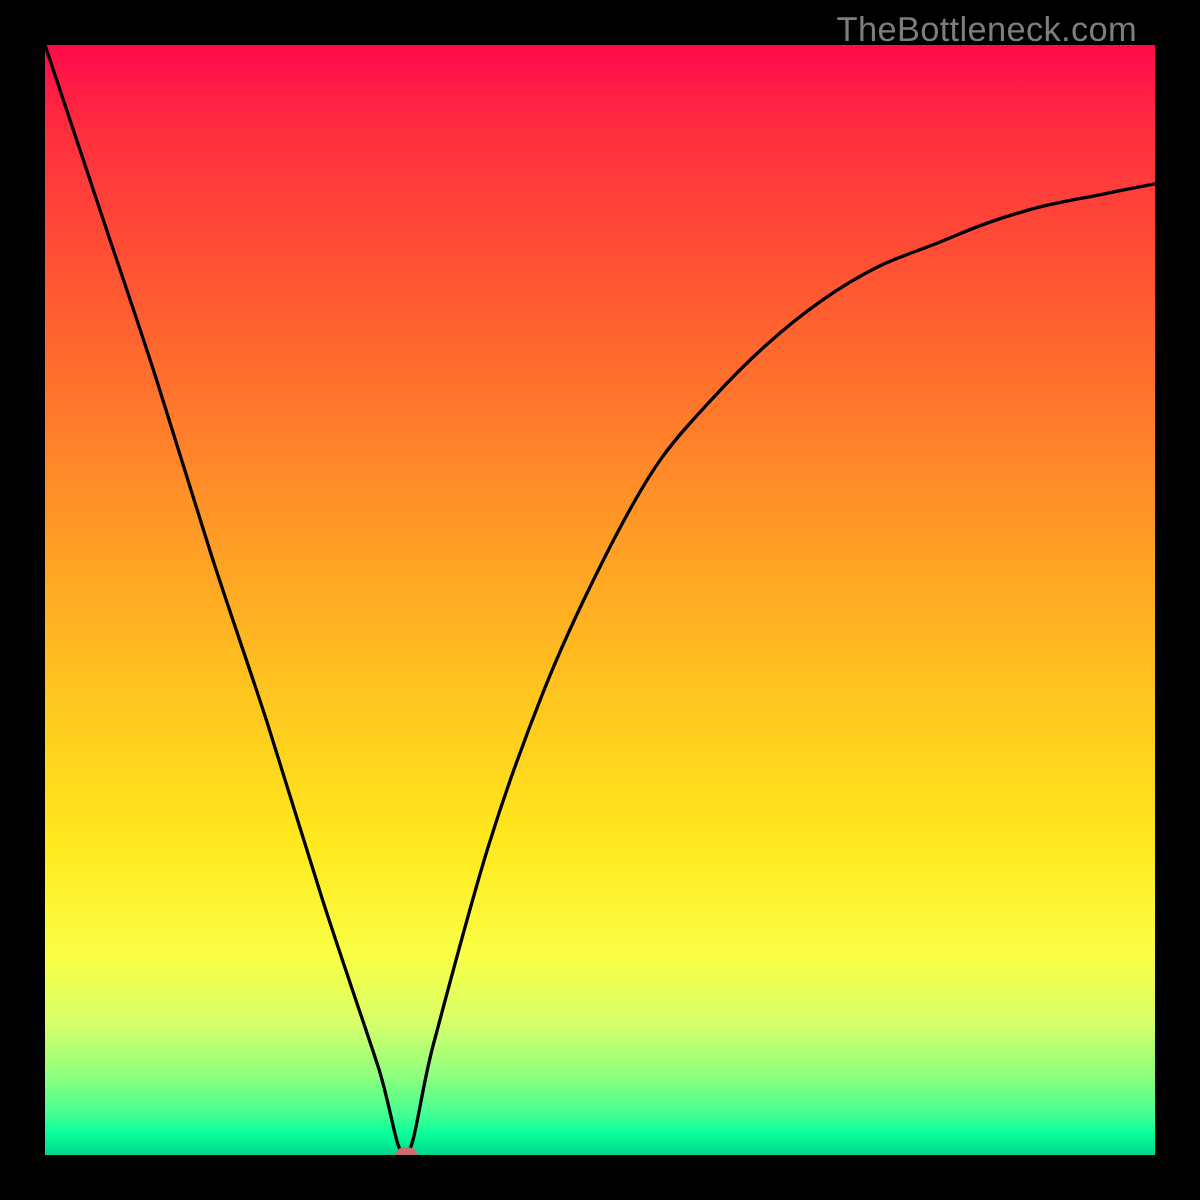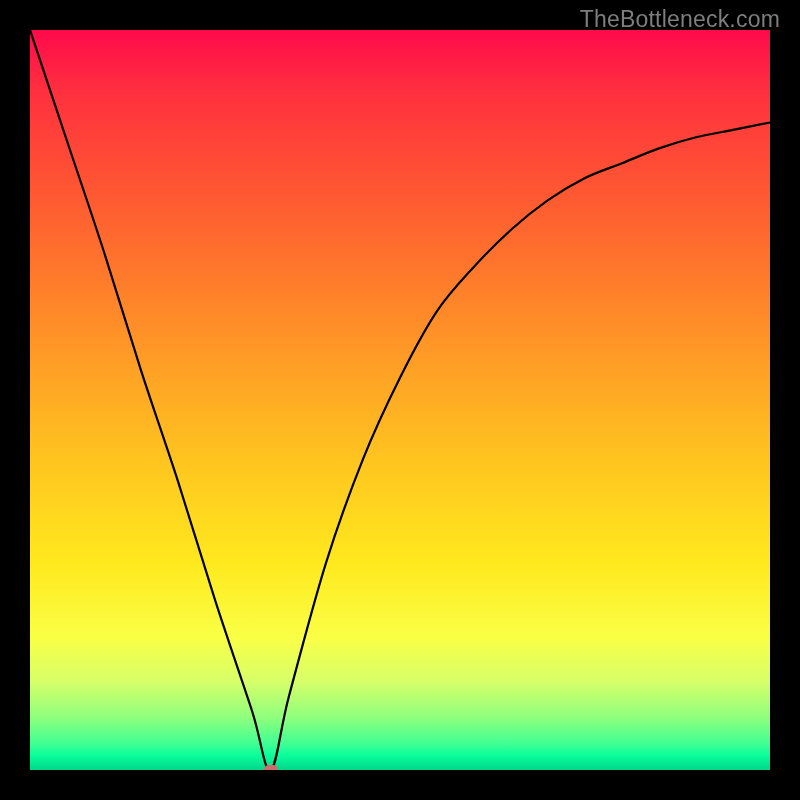--- a/index.html
+++ b/index.html
@@ -37,21 +37,21 @@
       #8dff7e 93%,
       #3fff94 96.5%,
       #0aff9b 98%,
       #00d68a 100%
     );
     overflow: hidden;
   }
   .attribution {
     position: absolute;
     top: 6px;
-    right: 20px;
+    right: 42px;
     color: #7d7d7d;
     font-size: 23px;
     font-weight: 500;
     letter-spacing: 0.2px;
     user-select: none;
   }
   svg.curve {
     position: absolute;
     inset: 0;
     width: 740px;

